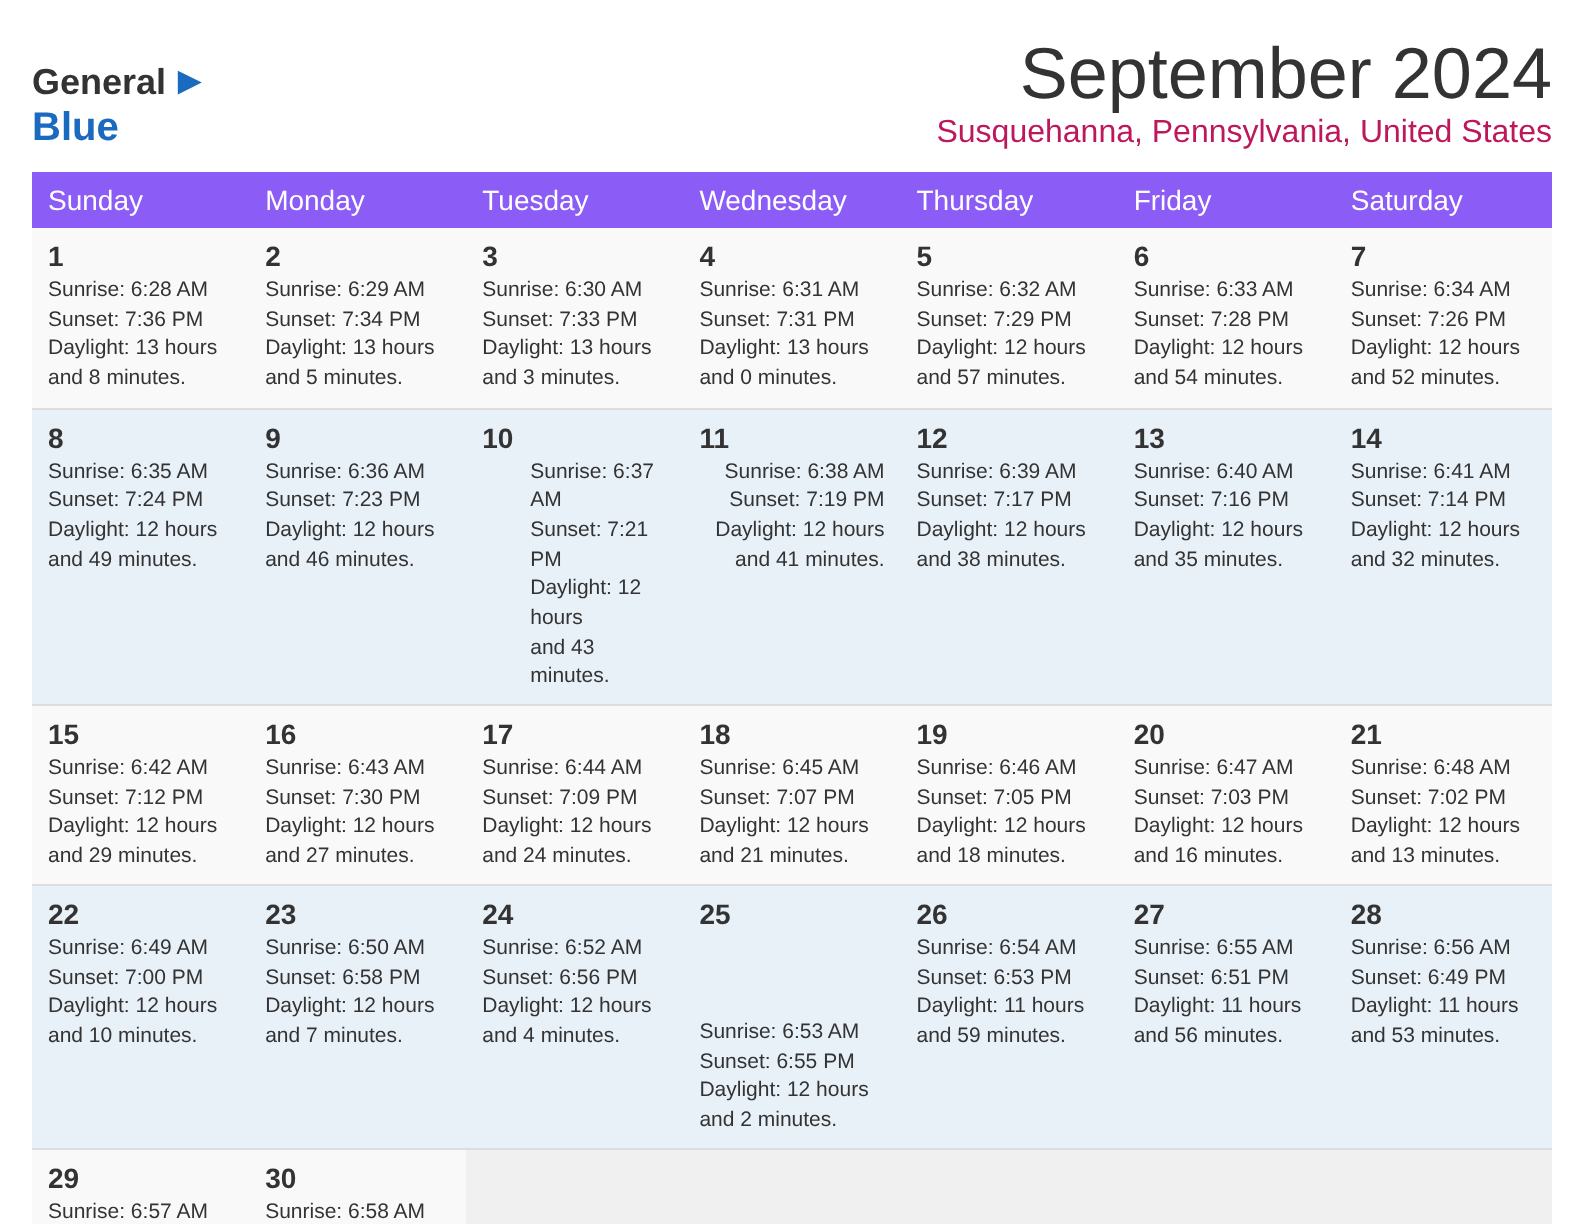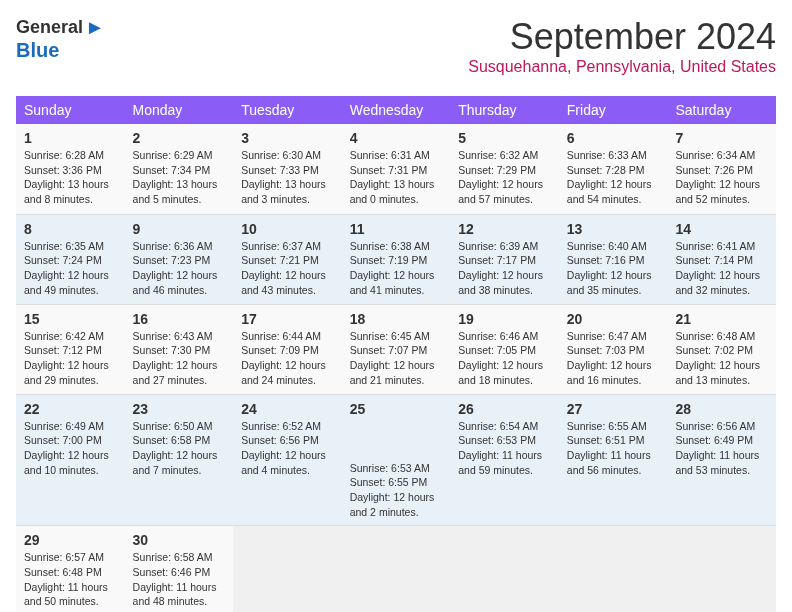--- a/index.html
+++ b/index.html
@@ -6,22 +6,22 @@
     body {
       font-family: Arial, sans-serif;
       background: #fff;
       width: 792px;
       min-height: 612px;
       padding: 16px;
     }
     .header-area {
       display: flex;
       justify-content: space-between;
-      align-items: flex-start;
-      margin-bottom: 20px;
+      align-items: flex-end;
+      margin-bottom: 10px;
     }
     .logo {
       display: flex;
       flex-direction: column;
       align-items: flex-start;
     }
     .logo-text {
       display: flex;
       align-items: center;
     }
@@ -123,21 +123,21 @@
         <th>Thursday</th>
         <th>Friday</th>
         <th>Saturday</th>
       </tr>
   </thead>
   <tbody id="calendar-body">
   <tr>
         <td>
           <span class="day-num">1</span>
           <div class="day-info" style="white-space: pre-line;">Sunrise: 6:28 AM
-Sunset: 3:36 PM
+Sunset: 7:36 PM
 Daylight: 13 hours
 and 8 minutes.</div>
         </td>
         <td>
           <span class="day-num">2</span>
           <div class="day-info" style="white-space: pre-line;">Sunrise: 6:29 AM
 Sunset: 7:34 PM
 Daylight: 13 hours
 and 5 minutes.</div>
         </td>
@@ -187,28 +187,28 @@
         </td>
         <td>
           <span class="day-num">9</span>
           <div class="day-info" style="white-space: pre-line;">Sunrise: 6:36 AM
 Sunset: 7:23 PM
 Daylight: 12 hours
 and 46 minutes.</div>
         </td>
         <td>
           <span class="day-num">10</span>
-          <div class="day-info" style="white-space: pre-line;">Sunrise: 6:37 AM
+          <div class="day-info" style="white-space: pre-line; margin-left: 24px;">Sunrise: 6:37 AM
 Sunset: 7:21 PM
 Daylight: 12 hours
 and 43 minutes.</div>
         </td>
         <td>
           <span class="day-num">11</span>
-          <div class="day-info" style="white-space: pre-line;">Sunrise: 6:38 AM
+          <div class="day-info" style="white-space: pre-line; text-align: right;">Sunrise: 6:38 AM
 Sunset: 7:19 PM
 Daylight: 12 hours
 and 41 minutes.</div>
         </td>
         <td>
           <span class="day-num">12</span>
           <div class="day-info" style="white-space: pre-line;">Sunrise: 6:39 AM
 Sunset: 7:17 PM
 Daylight: 12 hours
 and 38 minutes.</div>

